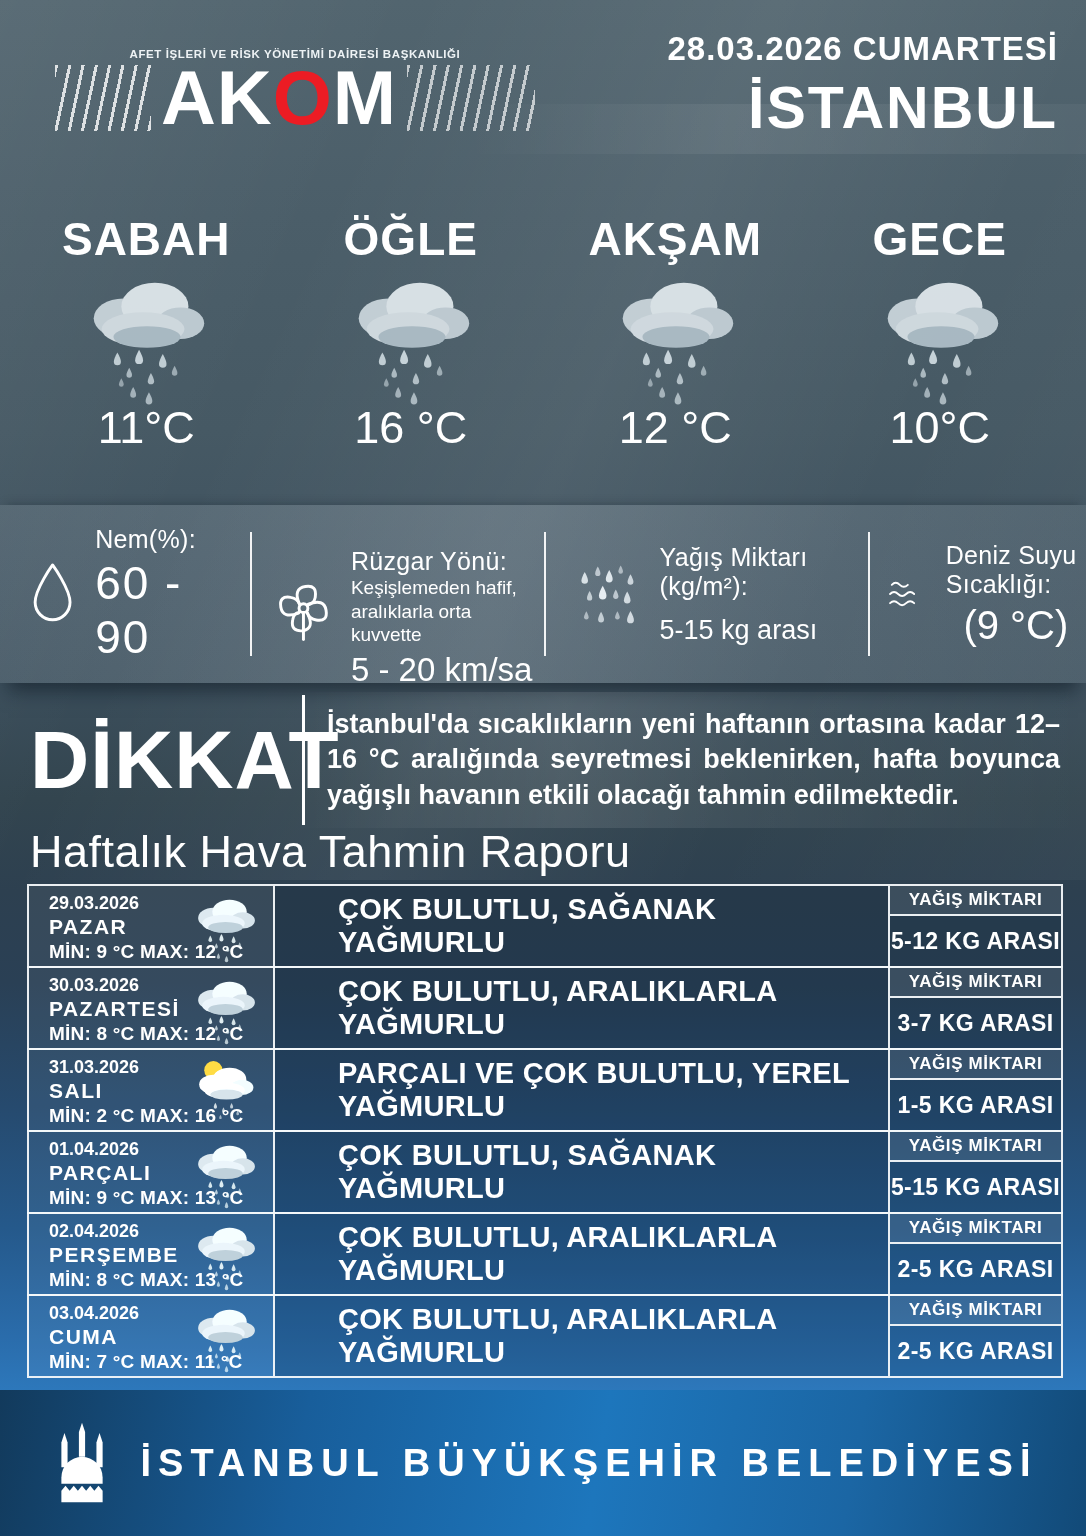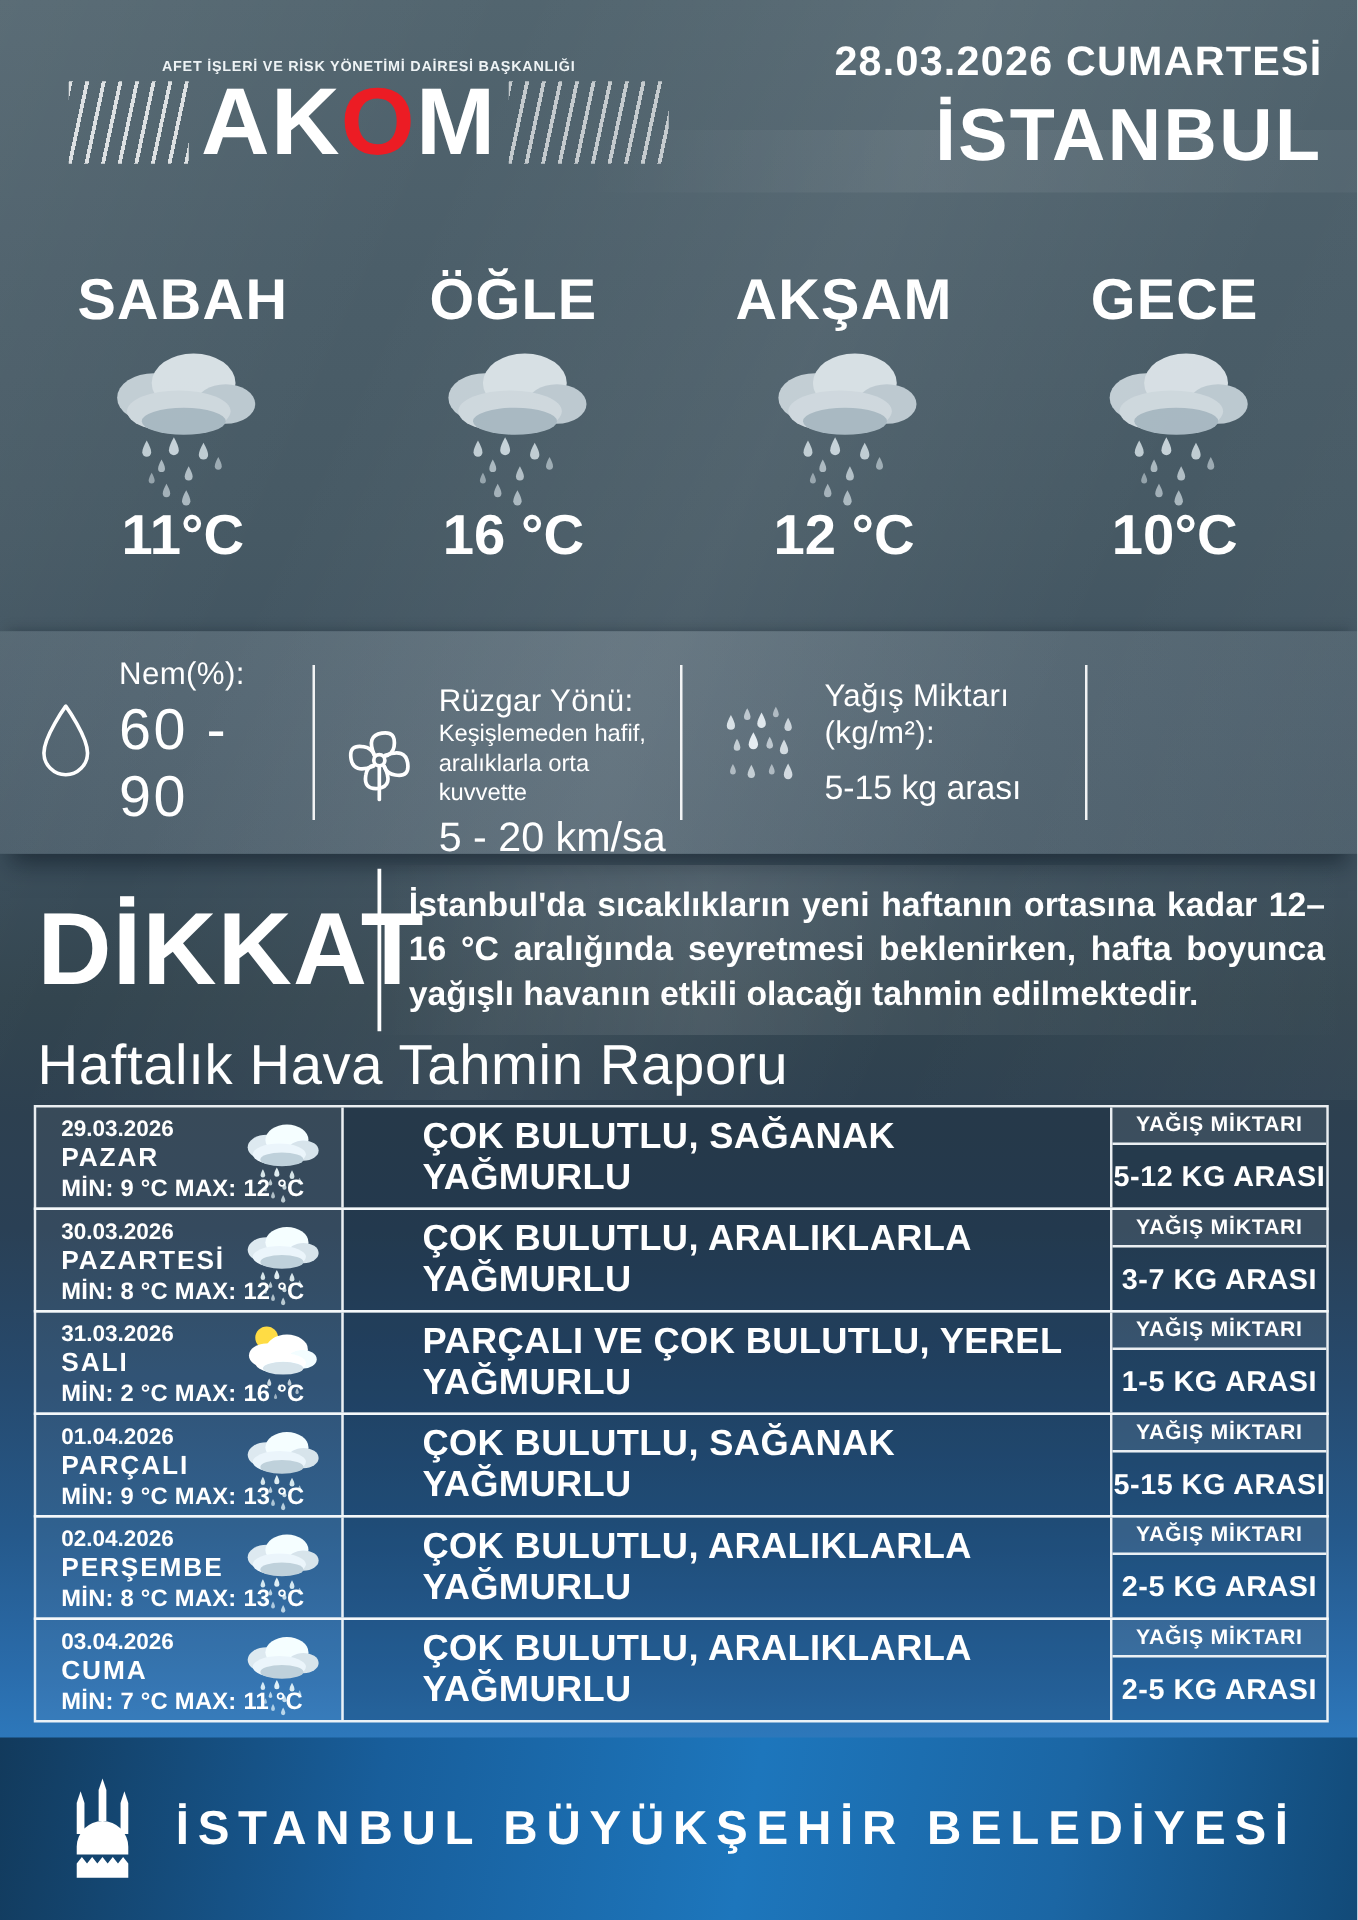--- a/index.html
+++ b/index.html
@@ -30,21 +30,21 @@
   .date-city{position:absolute; right:28px; top:30px; text-align:right;}
   .city-band{position:absolute; right:0; top:104px; width:620px; height:50px;
     background:linear-gradient(90deg, transparent, rgba(255,255,255,.07) 45%, rgba(255,255,255,.04)); pointer-events:none;}
   .hdr-date{font-size:33px; font-weight:800; letter-spacing:1px;}
   .hdr-city{font-size:59px; font-weight:800; letter-spacing:2px; margin-top:6px;}
   
   .periods{position:absolute; top:212px; left:0; right:0; display:flex; padding:0 14px;}
   .period{width:25%; text-align:center;}
   .p-label{font-size:46px; font-weight:800; letter-spacing:1px;}
   .p-icon{width:168px; height:148px; margin:-4px auto -8px; display:block; opacity:.95;}
-  .p-temp{font-size:45px; font-weight:700;}
+  .p-temp{font-size:45px; font-weight:400;}
   
   .metrics-band{position:absolute; top:505px; left:0; right:0; height:178px;
     display:flex; align-items:center;
     background:linear-gradient(90deg, rgba(195,208,216,.14), rgba(215,225,232,.20) 45%, rgba(195,208,216,.12));
     box-shadow:0 16px 18px -8px rgba(5,15,25,.5), 0 -6px 10px -6px rgba(5,15,25,.25);}
   .metric-cell{display:flex; align-items:center; gap:16px; height:100%;}
   .m-hum{flex:0 0 224px; padding-left:26px;}
   .m-wind{flex:0 0 272px; padding-left:20px;margin-top:48px;}
   .m-precip{flex:0 0 298px; padding-left:24px;}
   .m-sea{flex:1; padding-left:16px;}
@@ -250,20 +250,29 @@
     <div class="metric-cell m-precip">
       <svg width="86" height="92">
           <use href="#sym-raindrops"></use>
         </svg>
       <div>
         <div class="m-label">Yağış Miktarı (kg/m²):</div>
         <div class="m-val27">5-15 kg arası</div>
       </div>
     </div>
     <div class="vdiv"></div>
+    <div class="metric-cell m-sea">
+      <svg width="76" height="58">
+          <use href="#sym-waves"></use>
+        </svg>
+      <div>
+        <div class="m-label">Deniz Suyu Sıcaklığı:</div>
+        <div class="m-val40">(9 °C)</div>
+      </div>
+    </div>
   </section>
 
   <section class="warning">
     <div class="warning-title">DİKKAT</div>
     <div class="warning-divider"></div>
     <p class="warning-text">İstanbul'da sıcaklıkların yeni haftanın ortasına kadar 12–16 °C aralığında seyretmesi beklenirken, hafta boyunca yağışlı havanın etkili olacağı tahmin edilmektedir.</p>
   </section>
 
   <h2 class="weekly-title">Haftalık Hava Tahmin Raporu</h2>
 

